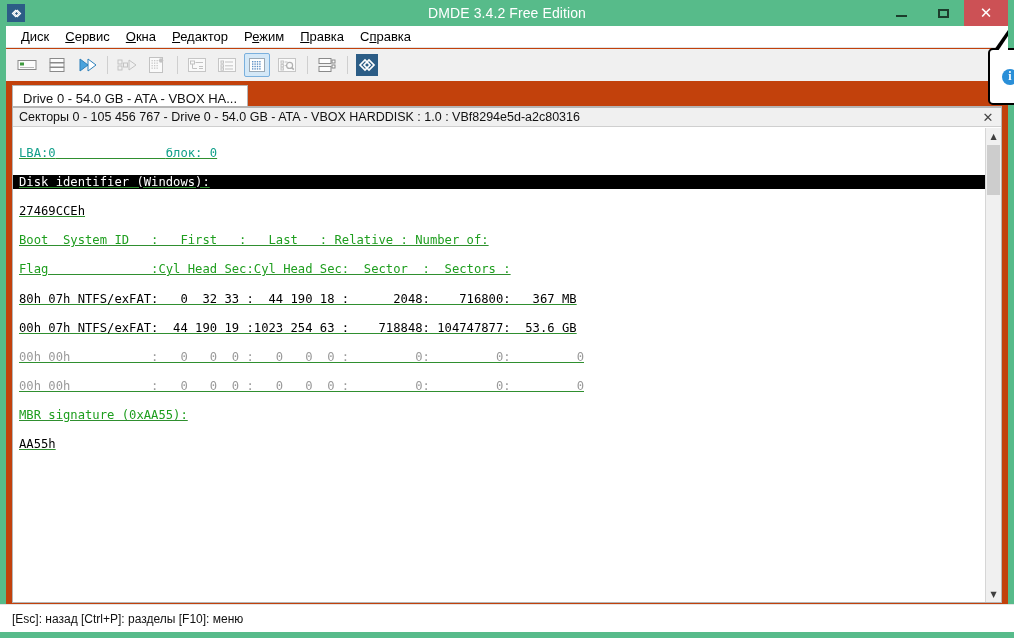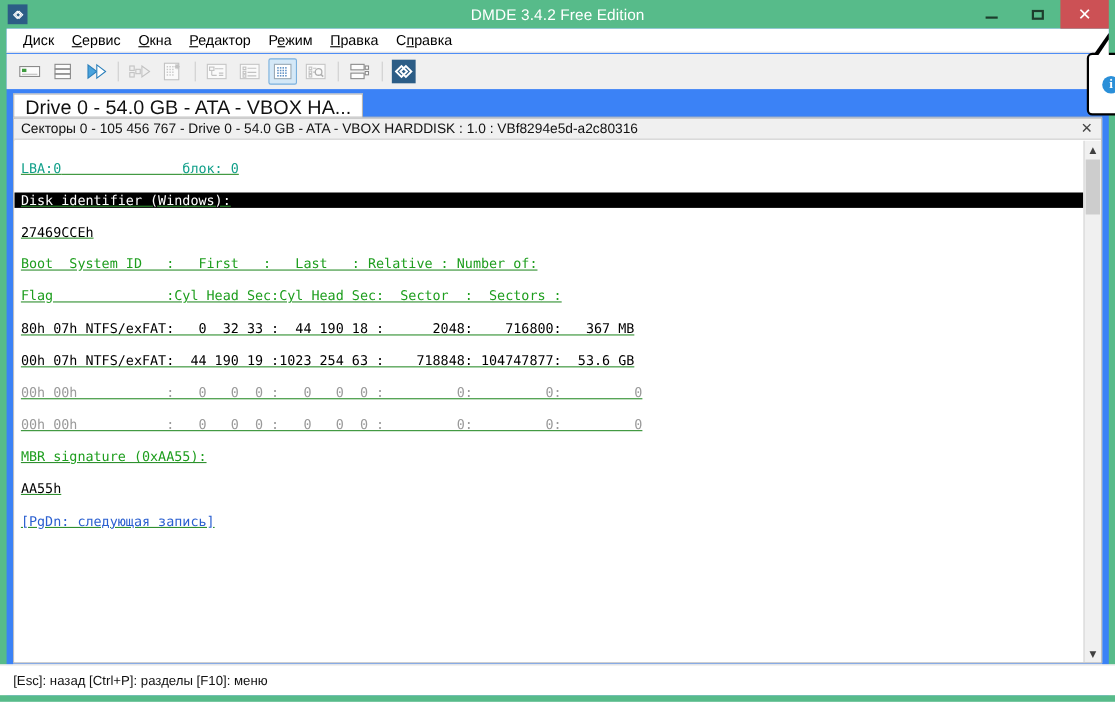--- a/index.html
+++ b/index.html
@@ -71,22 +71,23 @@
   #winbtns {
     position: absolute; right: 6px; top: 0; display: flex; z-index: 3;
   }
 
   
   #client {
     position: absolute;
     left: 6px; top: 26px;
     width: 1002px;
     height: 606px;
-    background: #3b82f6;
-    box-sizing: border-box;
+    background: #c2410c;
+    box-sizing: border-box;
+    border-radius: 24px;
   }
 
   
   #menubar {
     position: absolute; left: 0; top: 0;
     width: 1002px; height: 22px;
     background: #ffffff;
     display: flex;
     align-items: center;
     padding-left: 7px;
@@ -136,21 +137,21 @@
   }
   #tab0 {
     position: absolute; left: 6px; top: 2px;
     height: 22px;
     background: #ffffff;
     border: 1px solid #b5b5b5;
     border-bottom: none;
     box-sizing: border-box;
     display: flex; align-items: center;
     padding: 12px 10px;
-    font-size: 18px;
+    font-size: 13px;
     color: #111;
     white-space: nowrap;
   }
   #tabline {
     position: absolute; left: 6px; top: 23px;
     width: 990px; height: 1px; background: #b5b5b5;
   }
 
   
   #docpane {
@@ -527,21 +528,20 @@
 <div class="ln"><span class="c-invert">Disk identifier (Windows):</span></div>
 <div class="ln"><span class="c-dark">27469CCEh</span></div>
 <div class="ln"><span class="c-green">Boot  System ID   :   First   :   Last   : Relative : Number of:</span></div>
 <div class="ln"><span class="c-green">Flag              :Cyl Head Sec:Cyl Head Sec:  Sector  :  Sectors :</span></div>
 <div class="ln"><span class="c-dark">80h 07h NTFS/exFAT:   0  32 33 :  44 190 18 :      2048:    716800:   367 MB</span></div>
 <div class="ln"><span class="c-dark">00h 07h NTFS/exFAT:  44 190 19 :1023 254 63 :    718848: 104747877:  53.6 GB</span></div>
 <div class="ln"><span class="c-gray">00h 00h           :   0   0  0 :   0   0  0 :         0:         0:         0</span></div>
 <div class="ln"><span class="c-gray">00h 00h           :   0   0  0 :   0   0  0 :         0:         0:         0</span></div>
 <div class="ln"><span class="c-green">MBR signature (0xAA55):</span></div>
 <div class="ln"><span class="c-dark">AA55h</span></div>
-<div class="ln"><span class="c-blue">[PgDn: следующая запись]</span></div>
         </div>
       </div>
 
       <div id="vscroll">
         <div class="sb-arrow" id="sb-up">▲</div>
         <div id="sb-thumb"></div>
         <div class="sb-arrow" id="sb-down">▼</div>
       </div>
     </div>
 

